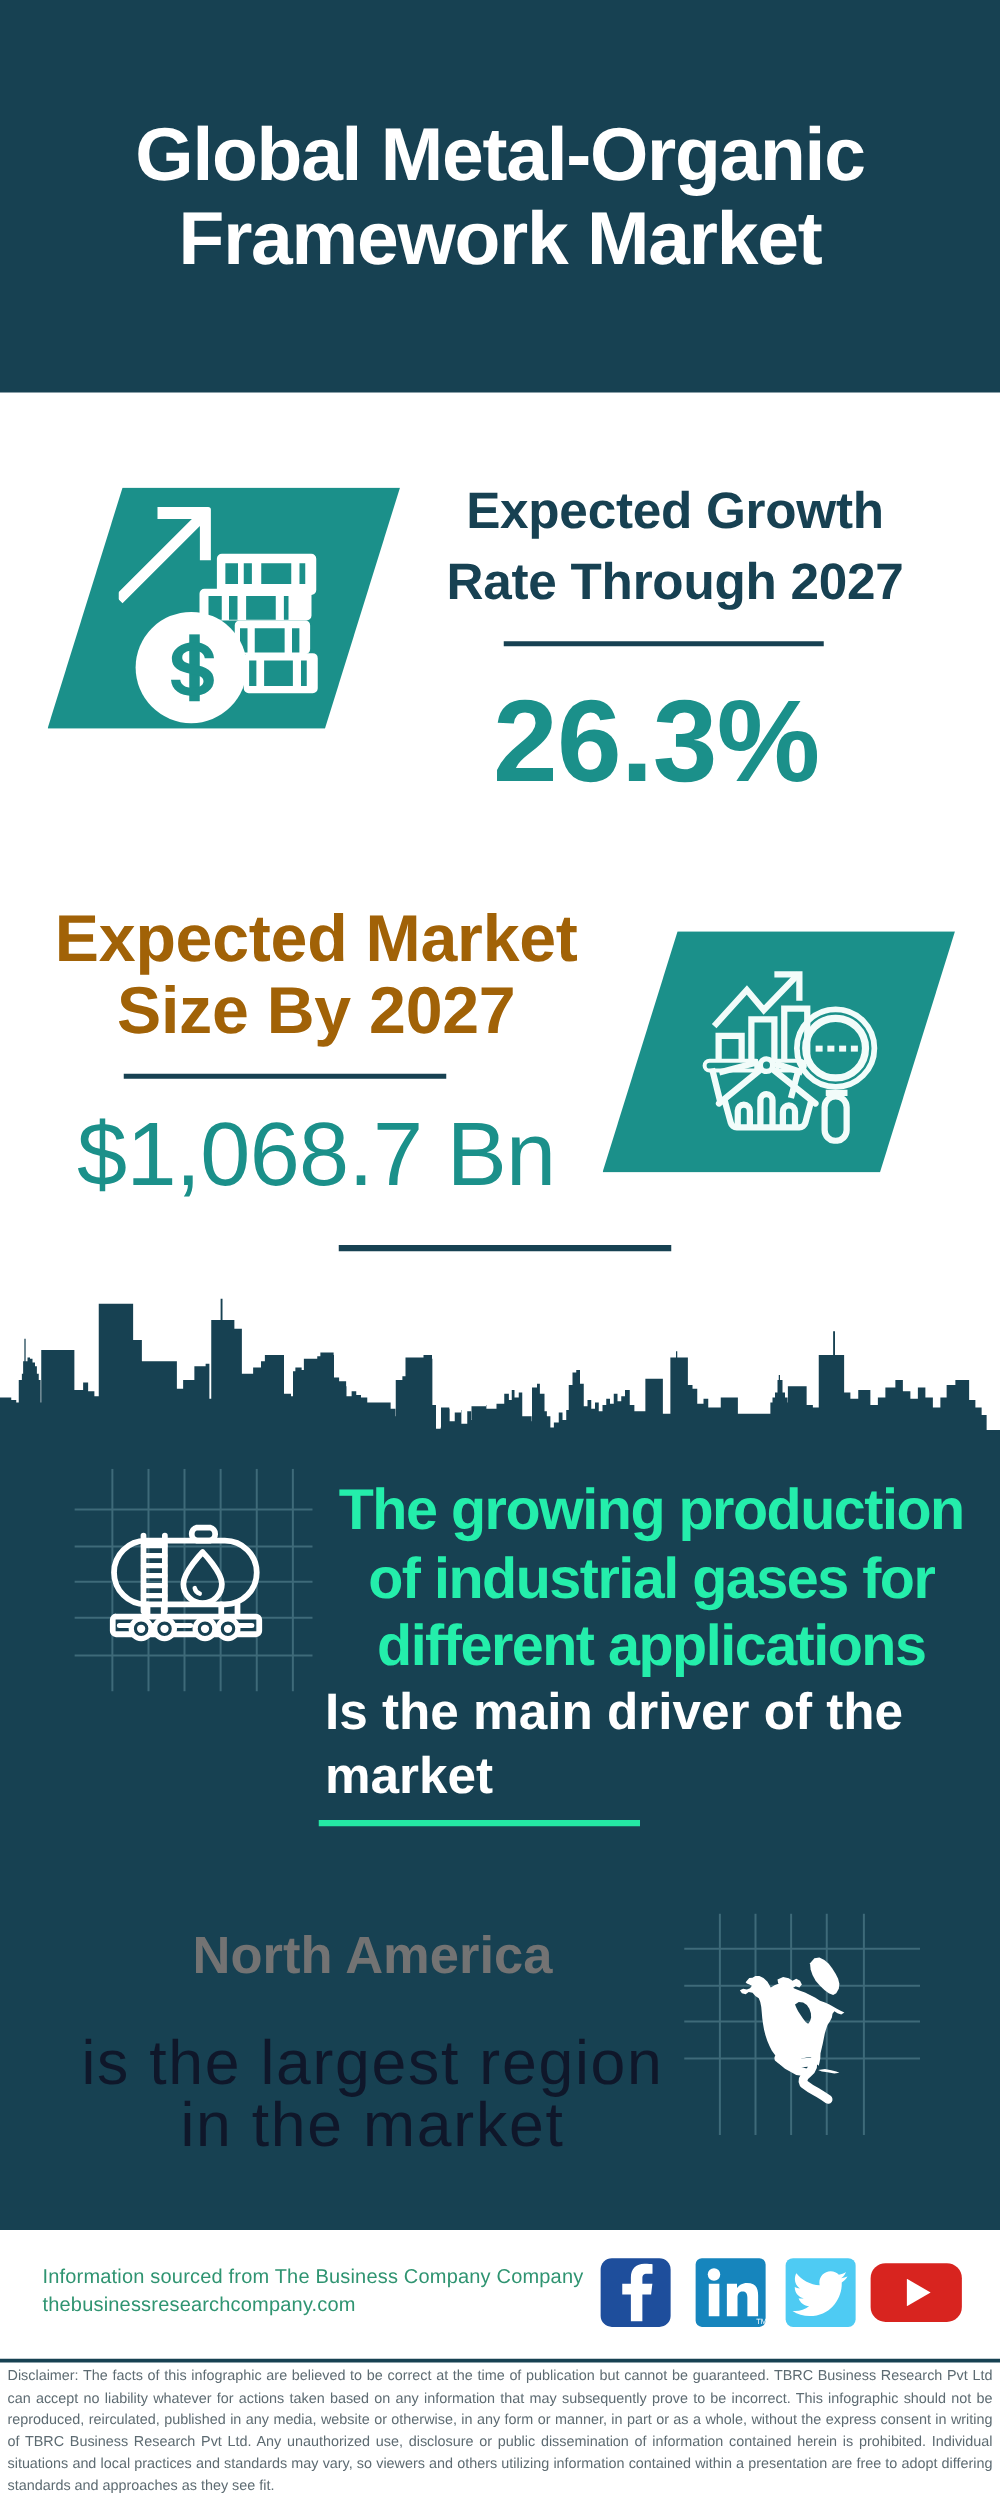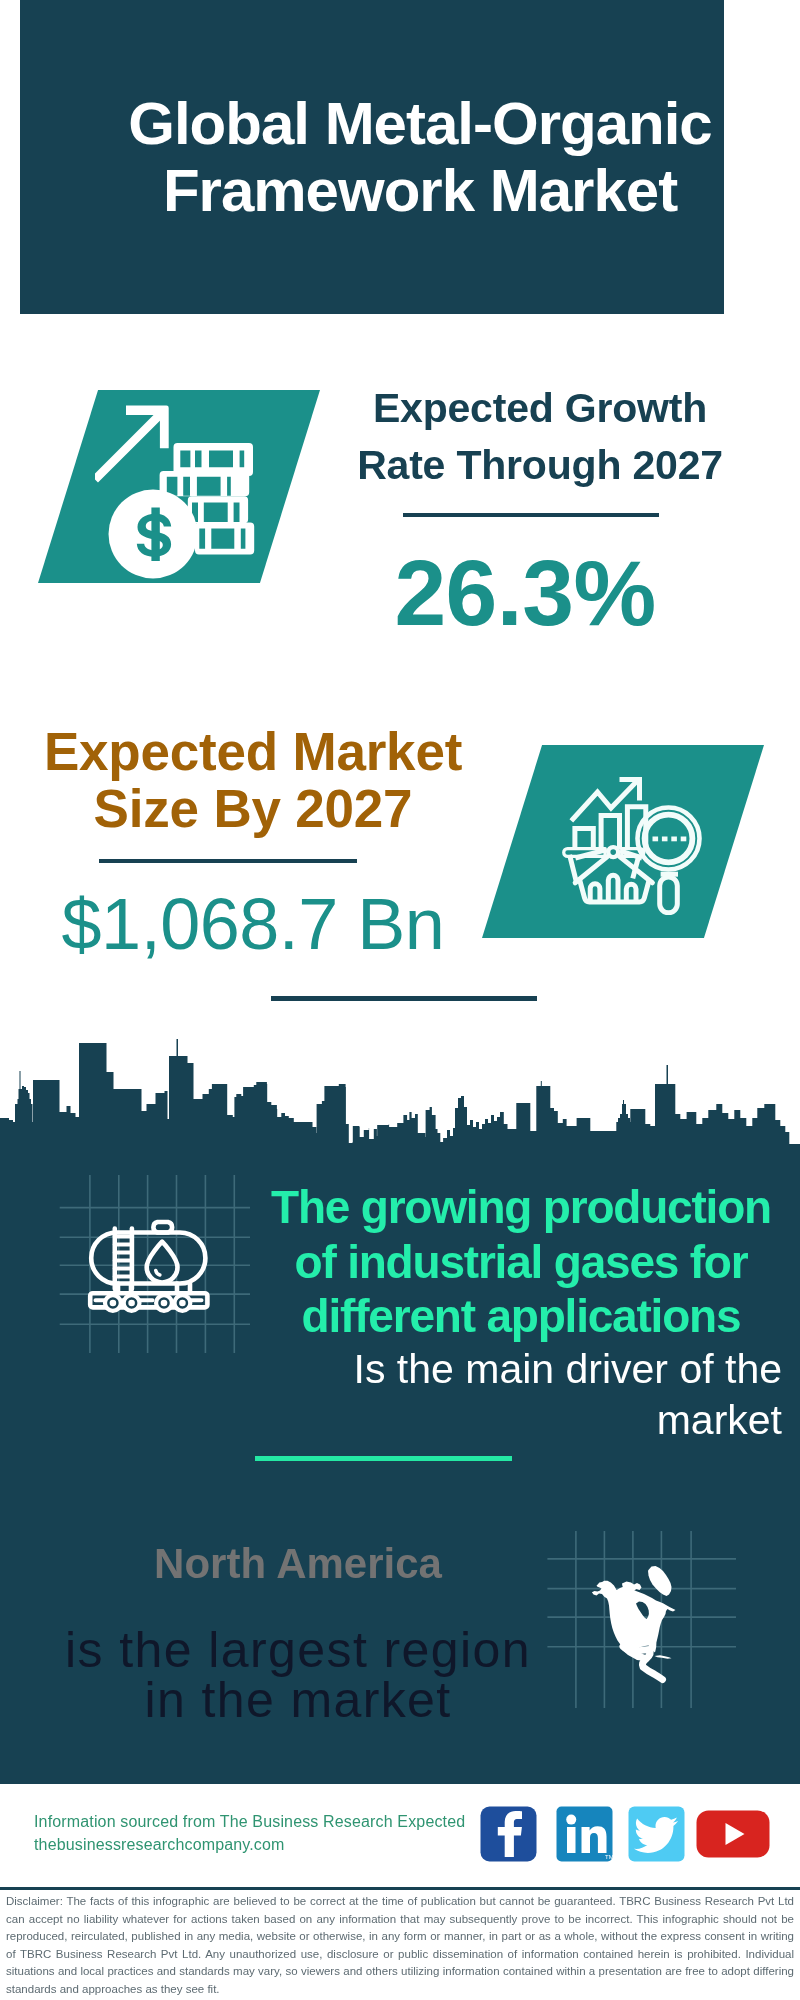--- a/index.html
+++ b/index.html
@@ -1,21 +1,21 @@
 <!DOCTYPE html>
 <html><head>
 <meta charset="utf-8">
 <style>
   html,body{margin:0;padding:0;}
   body{width:800px;height:2000px;background:#ffffff;font-family:"Liberation Sans",sans-serif;overflow:hidden;
        -webkit-font-smoothing:antialiased;}
   .page{position:relative;width:800px;height:2000px;background:#ffffff;}
 
   
-  .header{position:absolute;left:0;top:0;width:704px;height:314px;background:#174152;margin-left:20px;}
+  .header{position:absolute;left:0;top:0;width:800px;height:314px;background:#174152;}
   .header-title{position:absolute;left:0;top:90px;width:800px;text-align:center;
     color:#ffffff;font-size:60px;font-weight:bold;line-height:67px;letter-spacing:-1px;}
 
   .rule-navy{position:absolute;height:4px;background:#174152;}
   .rule-green{position:absolute;height:5px;background:#24e8a4;}
 
   
   .para1{position:absolute;left:38px;top:390px;width:282px;height:193px;background:#1b908a;
      clip-path:polygon(21.3% 0%,100% 0%,78.7% 100%,0% 100%);}
   .s1-title{position:absolute;left:320px;top:380px;width:440px;text-align:center;
@@ -30,22 +30,22 @@
      color:#a16207;font-size:53px;font-weight:bold;line-height:56.6px;letter-spacing:-0.2px;}
   .s2-value{position:absolute;left:33px;top:884px;width:440px;text-align:center;
      color:#1b908a;font-size:72px;font-weight:normal;line-height:80px;letter-spacing:-0.5px;}
 
   
   .darkband{position:absolute;left:0;top:1144px;width:800px;height:640px;background:#174152;}
 
   
   .driver-head{position:absolute;left:260px;top:1180px;width:522px;text-align:center;white-space:nowrap;
      color:#24eeab;font-size:46px;font-weight:bold;line-height:54.5px;letter-spacing:-1.2px;}
-  .driver-sub{position:absolute;left:260px;top:1344px;width:522px;text-align:right;white-space:nowrap;
-     color:#ffffff;font-size:41px;font-weight:normal;line-height:51px;}
+  .driver-sub{position:absolute;left:260px;top:1344px;width:522px;text-align:left;white-space:nowrap;
+     color:#ffffff;font-size:41px;font-weight:bold;line-height:51px;}
 
   
   .footer-source{position:absolute;left:34px;top:1810px;width:460px;
      color:#2f9471;font-size:16px;line-height:23px;letter-spacing:0.15px;}
   .social-row{position:absolute;left:480px;top:1806px;width:300px;height:56px;}
   .social-row svg{position:absolute;top:0;}
   .footer-hr{position:absolute;left:0;top:1887px;width:800px;height:2.5px;background:#174152;}
   .disclaimer{position:absolute;left:6px;top:1893px;width:788px;
      color:#5d6b72;font-size:11.5px;line-height:17.5px;text-align:justify;}
 
@@ -223,21 +223,21 @@
     </g>
   </svg>
 
   <div class="region-head">North America</div>
   <div class="region-sub">
     <div>is the largest region</div>
     <div>in the market</div>
   </div>
 
   <div class="footer-source">
-    <div>Information sourced from The Business Research Expected</div>
+    <div>Information sourced from The Business Company Company</div>
     <div>thebusinessresearchcompany.com</div>
   </div>
 
   <div class="social-row">
     <svg width="57" height="56" viewBox="0 0 57 56" style="left:0px;">
       <rect x="0.5" y="0.5" width="56" height="55" rx="9" fill="#1e4e9c"></rect>
       <path fill="#ffffff" d="M33.9 29.6 h7.0 l1.0 -8.6 h-8.0 v-4.3 c0 -2.4 0.7 -3.8 3.8 -3.8 h4.3 V5.3
         c-0.9 -0.1 -3.5 -0.3 -6.5 -0.3 c-6.4 0 -10.8 3.9 -10.8 11.0 v4.9 H17.8 v8.6 h6.9 V51 h9.2 z"></path>
     </svg>
     <svg width="57" height="56" viewBox="0 0 57 56" style="left:76px;">

